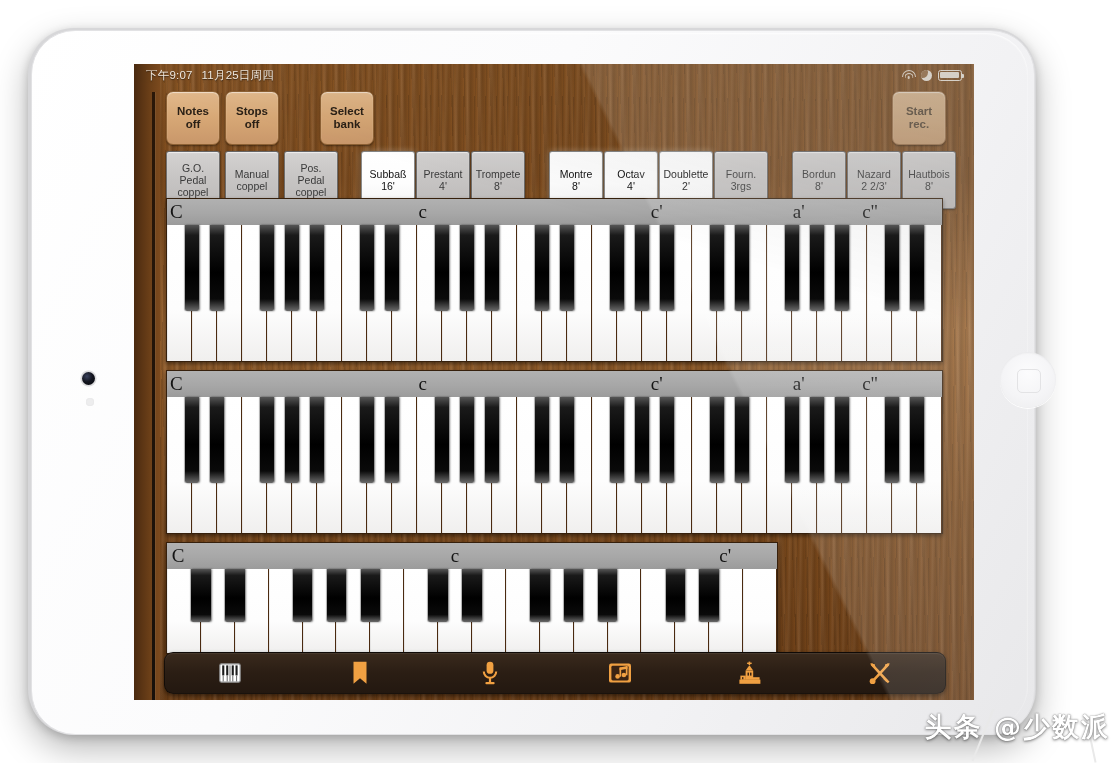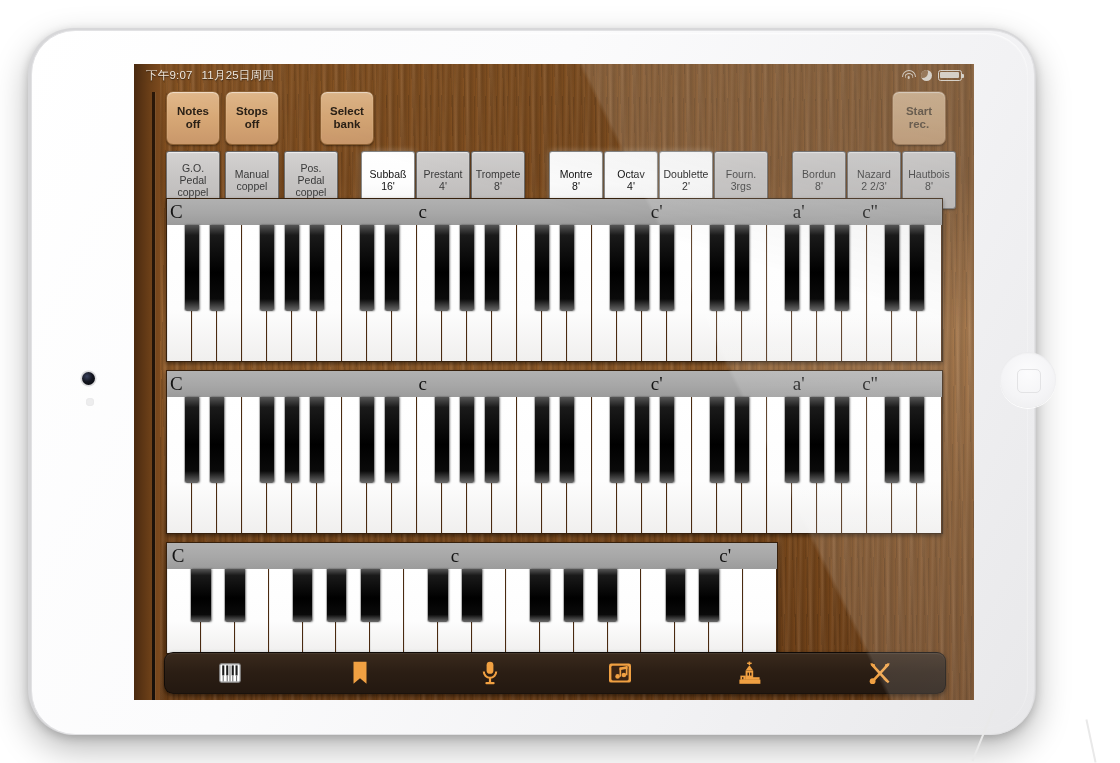--- a/index.html
+++ b/index.html
@@ -530,13 +530,14 @@
           </span>
         </div>
       </div>
 
     <div class="glare"></div>
     <div class="glare2"></div>
   </div>
 
   <div class="wm-line"></div>
   <div class="wm-line2"></div>
+  <div class="watermark">头条 @少数派</div>
 </div>
 
 </body></html>

